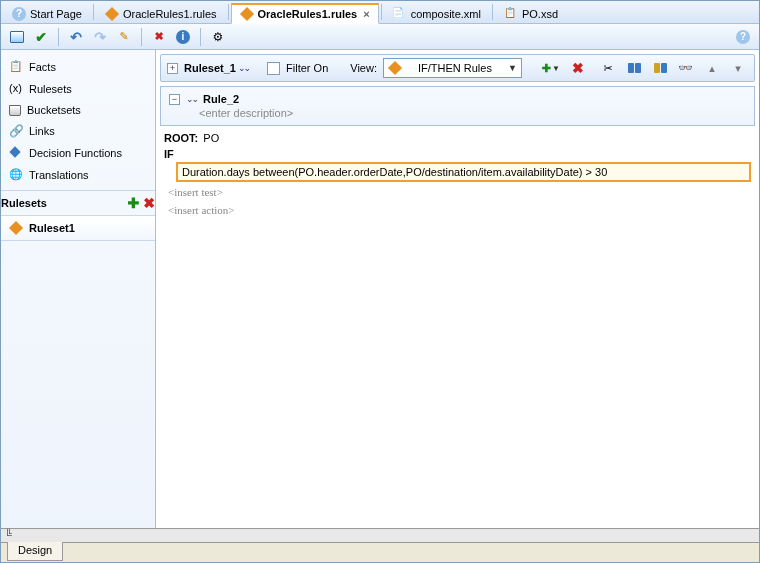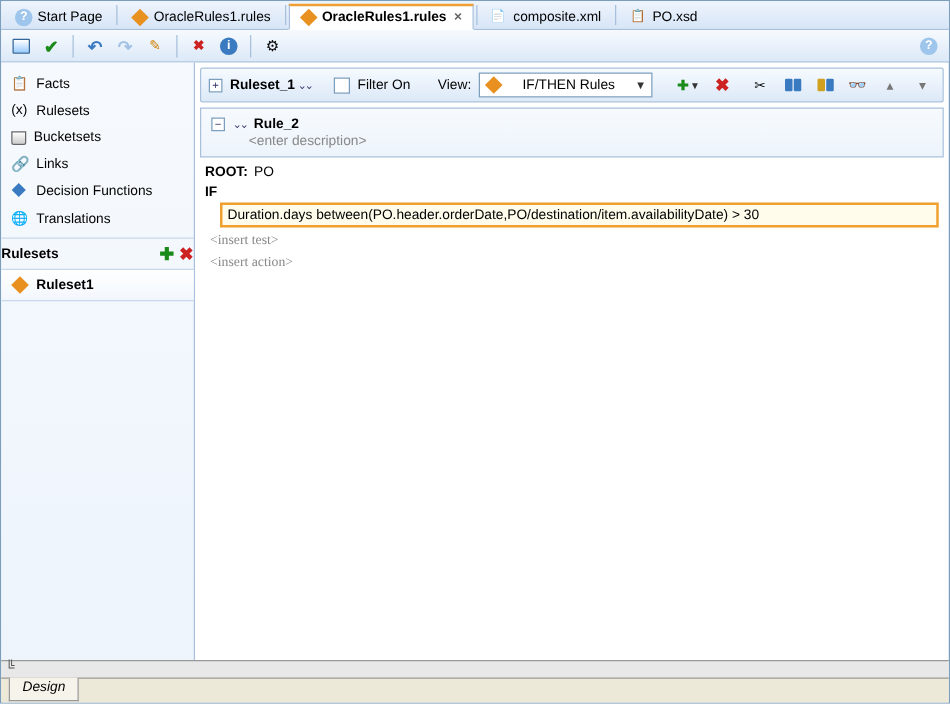--- a/index.html
+++ b/index.html
@@ -48,21 +48,21 @@
 .rule-desc { color: #888; font-style: normal; margin-left: 30px; margin-top: 2px; }
 
 .rule-body { padding: 6px 4px 4px 4px; }
 .root-line { font-weight: bold; margin-bottom: 2px; }
 .if-label, .then-label { font-weight: bold; margin-top: 4px; }
 .condition-box { border: 2px solid #f0a030; background: #fffceb; padding: 2px 4px; margin: 2px 0 2px 12px; }
 .insert-text { color: #888; margin-left: 4px; margin-top: 4px; font-family: Liberation Serif, serif; }
 
 .bottom-strip { height: 14px; background: #e8e8e8; border-top: 1px solid #999; font-family: 'Courier New', monospace; font-size: 11px; padding-left: 4px; color: #555; }
 .bottom-tabs { height: 20px; display: flex; background: #ece9d8; border-top: 1px solid #999; }
-.bottom-tab { padding: 2px 10px; border: 1px solid #999; border-top: none; background: #f5f3ea; position: relative; top: -1px; margin-left: 6px; font-style: italic; }
+.bottom-tab { padding: 2px 10px; border: 1px solid #999; border-top: none; background: #f5f3ea; position: relative; top: -1px; margin-left: 6px; }
 
 .diamond { display: inline-block; width: 10px; height: 10px; background: #e89020; transform: rotate(45deg); margin: 2px; }
 .diamond.blue { background: #3a7ac0; }
 .fx-icon { font-style: italic; font-family: serif; font-size: 12px; }
 .bucket-icon { width: 12px; height: 11px; border: 1px solid #666; border-radius: 0 0 2px 2px; background: linear-gradient(#fff,#ccc); }
 .link-icon { font-size: 12px; color: #5577aa; }
 .book-icon { width: 14px; height: 12px; background: linear-gradient(#fff,#9cf); border: 1px solid #369; border-radius: 1px; }
 .check-green { color: #1a8a1a; font-weight: bold; font-size: 14px; }
 .undo-icon,.redo-icon { color: #3a7ac0; font-size: 14px; font-weight: bold; }
 .info-icon { border-radius: 50%; background: #3a7ac0; color: #fff; text-align: center; line-height: 14px; font-weight: bold; font-size: 10px; }

